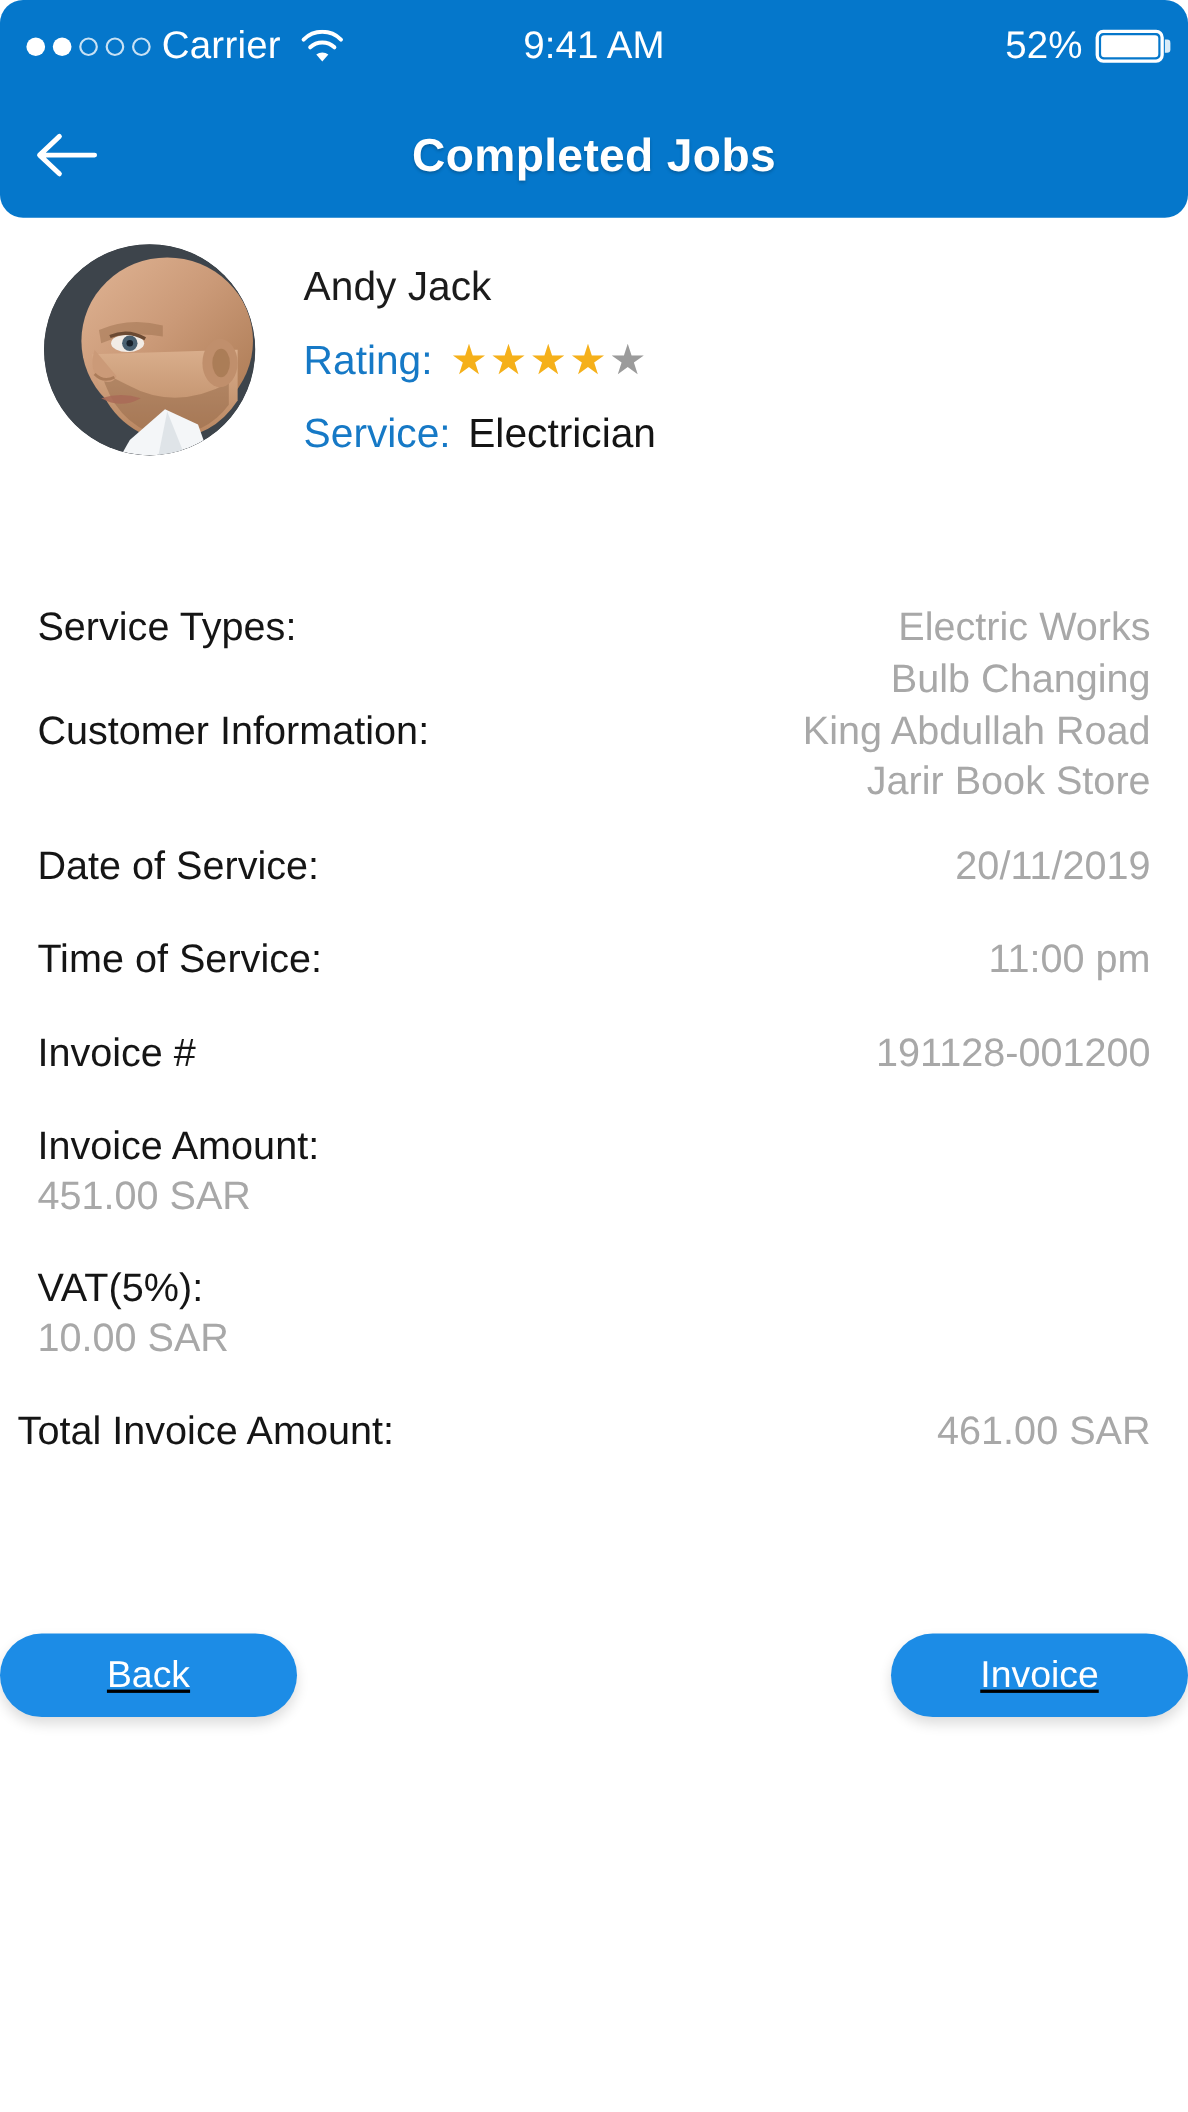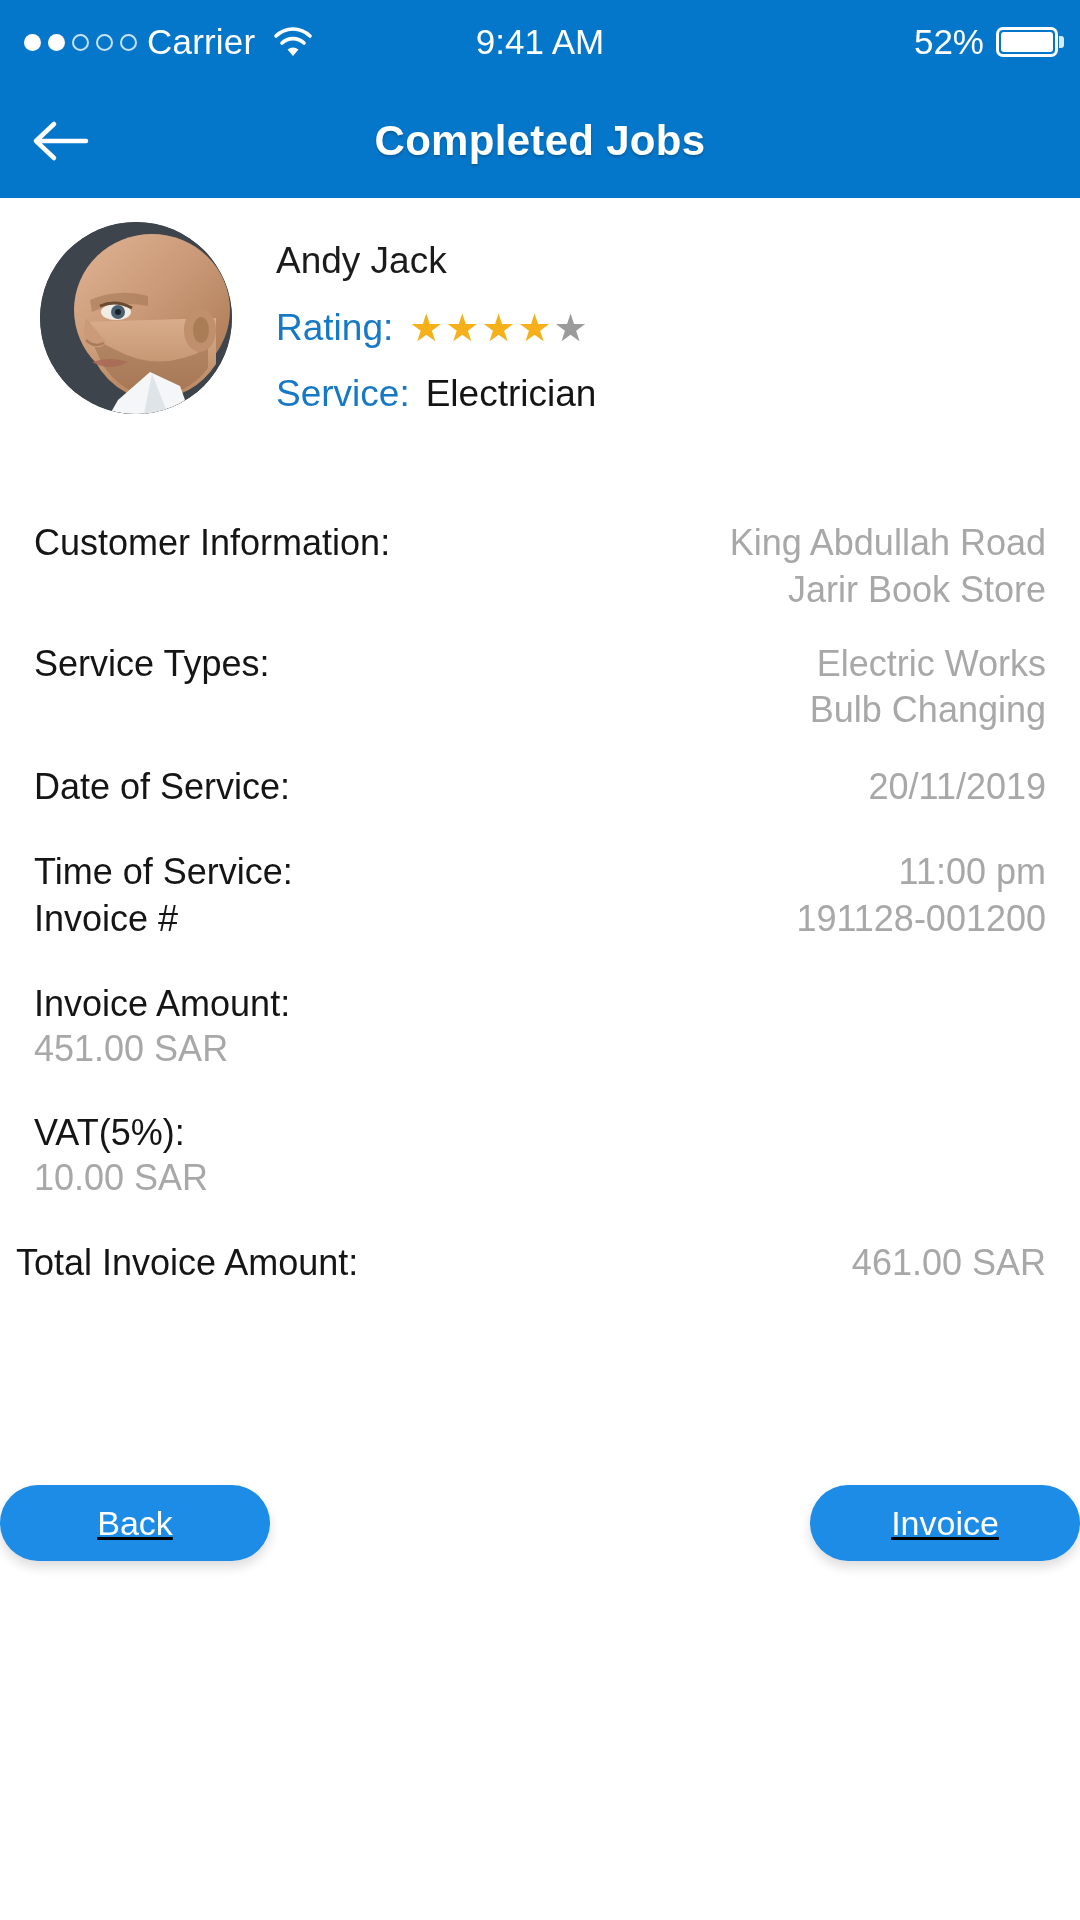--- a/index.html
+++ b/index.html
@@ -9,20 +9,21 @@
     font-family: "Liberation Sans", sans-serif;
     overflow: hidden;
   }
   .screen { position: relative; width: 1080px; height: 1920px; background:#ffffff; }
 
   
   .header {
     position: absolute; top: 0; left: 0;
     width: 1080px; height: 198px;
     background: #0577cb;
+    border-radius: 21px;
   }
   .statusbar {
     position: absolute; top: 0; left: 0; width: 1080px; height: 84px;
     display: flex; align-items: center;
   }
   .sb-left {
     position: absolute; left: 24px; top: 50%; transform: translateY(-50%);
     display: flex; align-items: center; gap: 10px;
   }
   .dots { display: flex; align-items: center; gap: 7px; }
@@ -226,39 +227,39 @@
         </span>
       </div>
       <div class="p-row">
         <span class="p-label">Service:</span>
         <span class="p-value">Electrician</span>
       </div>
     </div>
   </div>
 
   <div class="details">
+    <div class="row" style="margin-top:27px;">
+      <span class="row-label">Service Types:</span>
+      <span class="row-value">Electric Works
+Bulb Changing</span>
+    </div>
     <div class="row" style="top:0;">
       <span class="row-label">Customer Information:</span>
       <span class="row-value">King Abdullah Road
 Jarir Book Store</span>
     </div>
-    <div class="row" style="margin-top:27px;">
-      <span class="row-label">Service Types:</span>
-      <span class="row-value">Electric Works
-Bulb Changing</span>
-    </div>
     <div class="row" style="margin-top:30px;">
       <span class="row-label">Date of Service:</span>
       <span class="row-value">20/11/2019</span>
     </div>
     <div class="row" style="margin-top:38px;">
       <span class="row-label">Time of Service:</span>
       <span class="row-value">11:00 pm</span>
     </div>
-    <div class="row" style="">
+    <div class="row" style="margin-top:38px;">
       <span class="row-label">Invoice #</span>
       <span class="row-value">191128-001200</span>
     </div>
     <div class="row" style="margin-top:38px;flex-direction:column;">
       <span class="row-label">Invoice Amount:</span>
       <span class="row-value">451.00 SAR</span>
     </div>
     <div class="row" style="margin-top:38px;flex-direction:column;">
       <span class="row-label">VAT(5%):</span>
       <span class="row-value">10.00 SAR</span>

